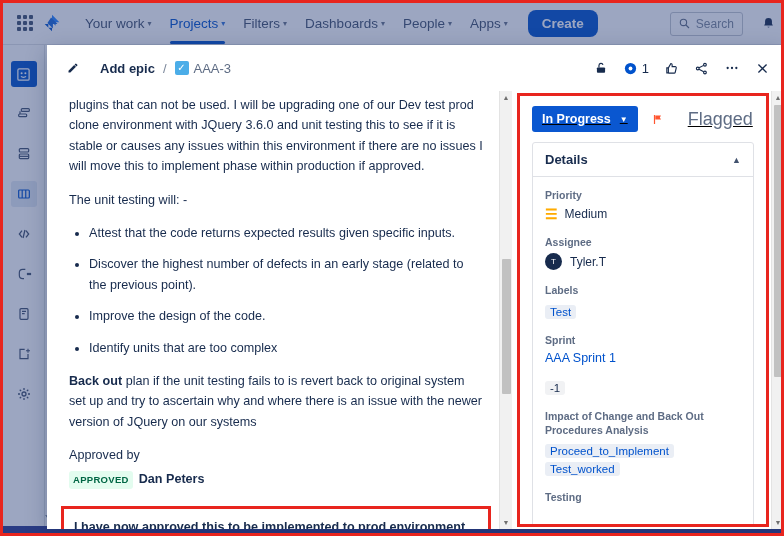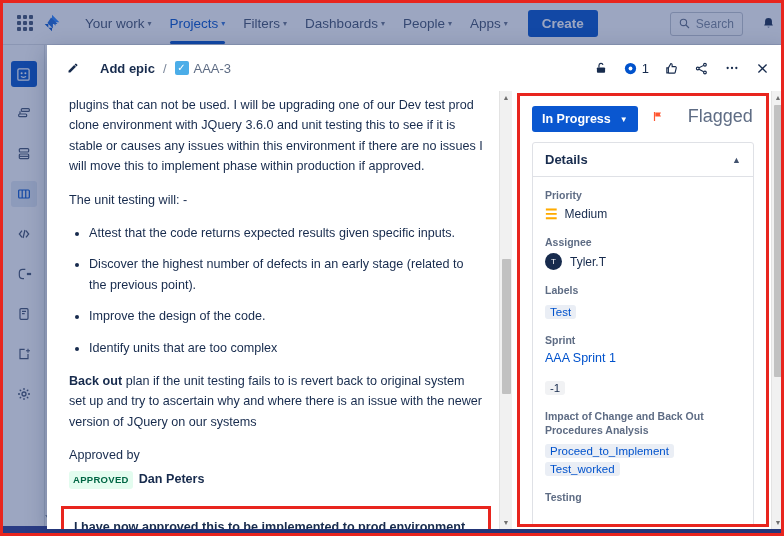--- a/index.html
+++ b/index.html
@@ -41,21 +41,21 @@
     cursor: pointer; position: relative;
   }
   .nav-item.active { color: #0052cc; }
   .nav-item.active::after {
     content: ""; position: absolute; left: 8px; right: 8px; bottom: -2px;
     height: 3px; background: #0052cc; border-radius: 2px;
   }
   .caret { font-size: 8px; line-height: 1; opacity: .8; }
   .create-btn {
     background: #0052cc; color: #fff; font-size: 13.5px; font-weight: 600;
-    padding: 6px 14px; border-radius: 3px; margin-left: 10px; cursor: pointer;
+    padding: 6px 14px; border-radius: 8px; margin-left: 10px; cursor: pointer;
   }
   .search-box {
     margin-left: 70px; width: 146px; height: 24px;
     border: 1px solid #c2c7d0; border-radius: 3px;
     display: flex; align-items: center; gap: 6px; padding: 0 8px;
     color: #7a869a; font-size: 12px;
   }
   .nav-icons { display: flex; align-items: center; gap: 14px; margin-left: 16px; }
   .nav-icons svg { display: block; }
 
@@ -160,21 +160,21 @@
   .sb-arrow.up { top: 0; }
   .sb-arrow.dn { bottom: 0; }
   .sb-thumb { position: absolute; left: 2px; width: 9px; background: #c1c1c1; border-radius: 1px; }
 
   
   .details-col {
     position: absolute; left: 470px; top: 2px; width: 252px; bottom: 2px;
     border: 3px solid #e8251e; background: #fff;
     padding: 10px 12px 0 12px; overflow: hidden;
   }
-  .status-row { display: flex; align-items: flex-start; gap: 14px; margin-bottom: 10px; }
+  .status-row { display: flex; align-items: center; gap: 14px; margin-bottom: 10px; text-decoration: underline; }
   .status-btn {
     background: #0a57d0; color: #fff; font-size: 12.5px; font-weight: 700;
     padding: 6px 10px; border-radius: 3px; display: flex; align-items: center; gap: 9px;
     cursor: pointer;
   }
   .flag-chip { display: flex; align-items: center; gap: 24px; font-size: 18px; color: #5e6c84; cursor: pointer; }
 
   .details-card { border: 1px solid #dfe1e6; border-radius: 3px; }
   .details-head {
     display: flex; align-items: center; padding: 9px 12px;

